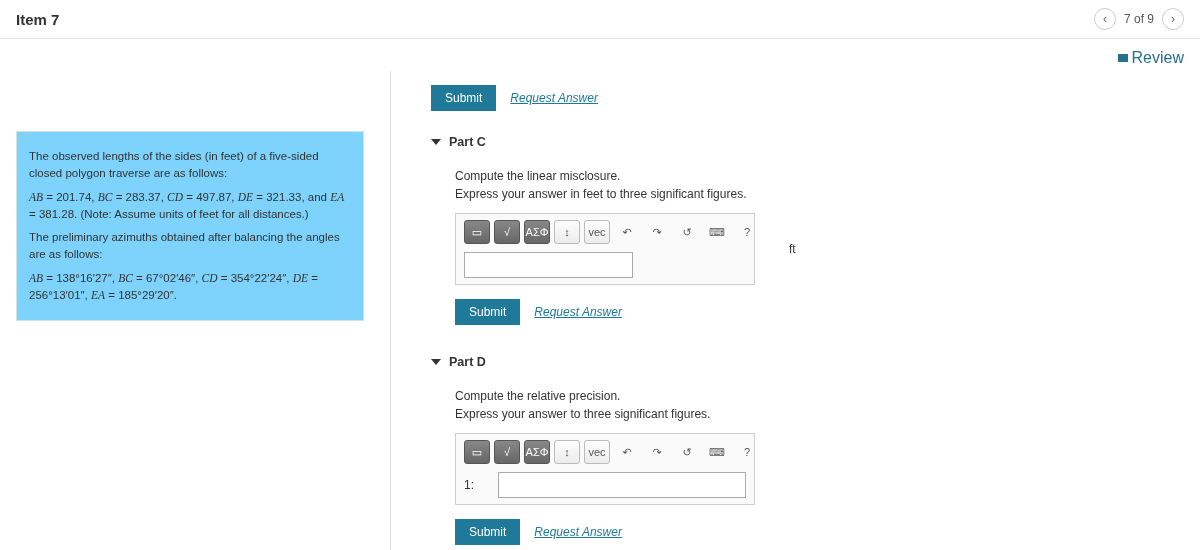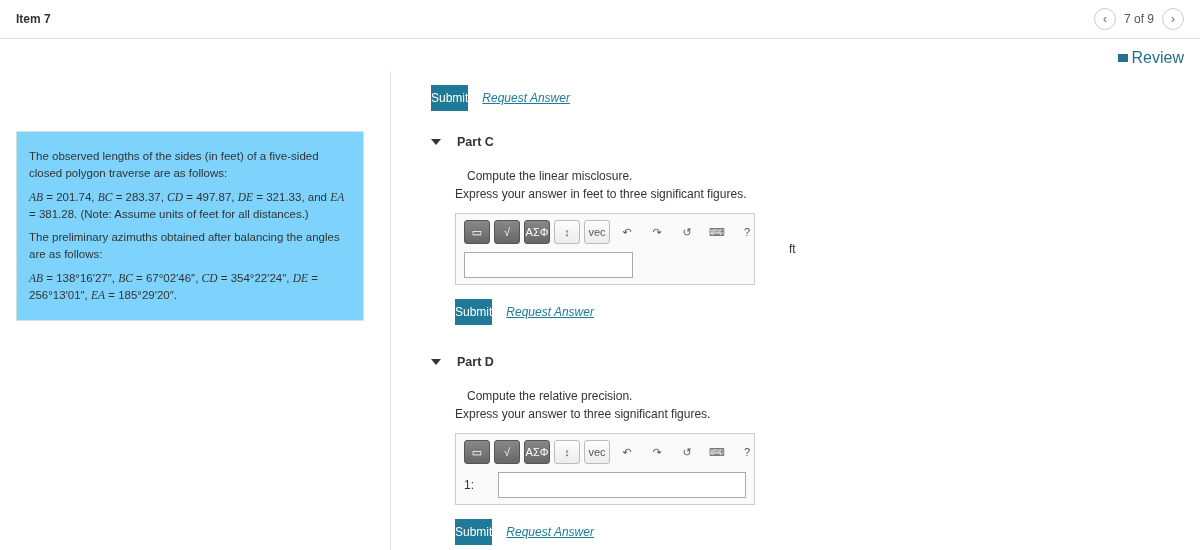--- a/index.html
+++ b/index.html
@@ -10,21 +10,21 @@
     color: #333;
     background: #fff;
   }
   .topbar {
     display: flex;
     justify-content: space-between;
     align-items: center;
     padding: 8px 16px;
     border-bottom: 1px solid #e0e0e0;
   }
-  .item-title { font-weight: bold; font-size: 12px; }
+  .item-title { font-weight: bold; font-size: 15px; }
   .pager { display: flex; align-items: center; gap: 8px; font-size: 12px; color: #555; }
   .pager-btn {
     width: 22px; height: 22px; border: 1px solid #ccc; border-radius: 50%;
     display: flex; align-items: center; justify-content: center;
     font-size: 12px; color: #666; cursor: pointer; background: #fff;
   }
   .review-row {
     display: flex; justify-content: flex-end; padding: 10px 16px 4px;
   }
   .review-link { color: #26708b; font-size: 16px; cursor: pointer; display: flex; align-items: center; gap: 4px; }
@@ -41,35 +41,35 @@
   }
   .info-box p { margin: 6px 0; }
   .divider {
     width: 1px; background: #e0e0e0; margin: 0 10px;
   }
   .right-col {
     flex: 1; padding: 0 16px 16px 30px;
   }
   .submit-row { display: flex; align-items: center; gap: 14px; margin: 14px 0; }
   .submit-btn {
-    background: #1f7a99; color: #fff; border: none; padding: 6px 0;
+    background: #1f7a99; color: #fff; border: none; padding: 6px 14px;
     font-size: 12px; cursor: pointer;
   }
   .req-link { color: #1f7a99; font-size: 12px; text-decoration: underline; cursor: pointer; font-style: italic; }
   .part-header {
-    display: flex; align-items: center; gap: 16px; padding: 10px 0;
+    display: flex; align-items: center; gap: 8px; padding: 10px 0;
     font-weight: bold; font-size: 12.5px;
   }
   .caret {
     width: 0; height: 0; border-left: 5px solid transparent;
     border-right: 5px solid transparent; border-top: 6px solid #333;
     display: inline-block;
   }
   .part-body { padding: 6px 0 6px 24px; font-size: 12px; }
-  .instr { margin: 4px 12px; }
+  .instr { margin: 4px 0; }
   .instr-bold { font-weight: normal; margin: 4px 0 12px; }
   .answer-box {
     border: 1px solid #ccc; background: #fafafa; width: 300px; padding: 6px 8px;
   }
   .toolbar {
     display: flex; align-items: center; gap: 4px; margin-bottom: 8px;
   }
   .tbtn {
     background: linear-gradient(#fdfdfd,#ececec); border: 1px solid #bbb;
     border-radius: 3px; padding: 3px 6px; font-size: 11px; color: #555;

